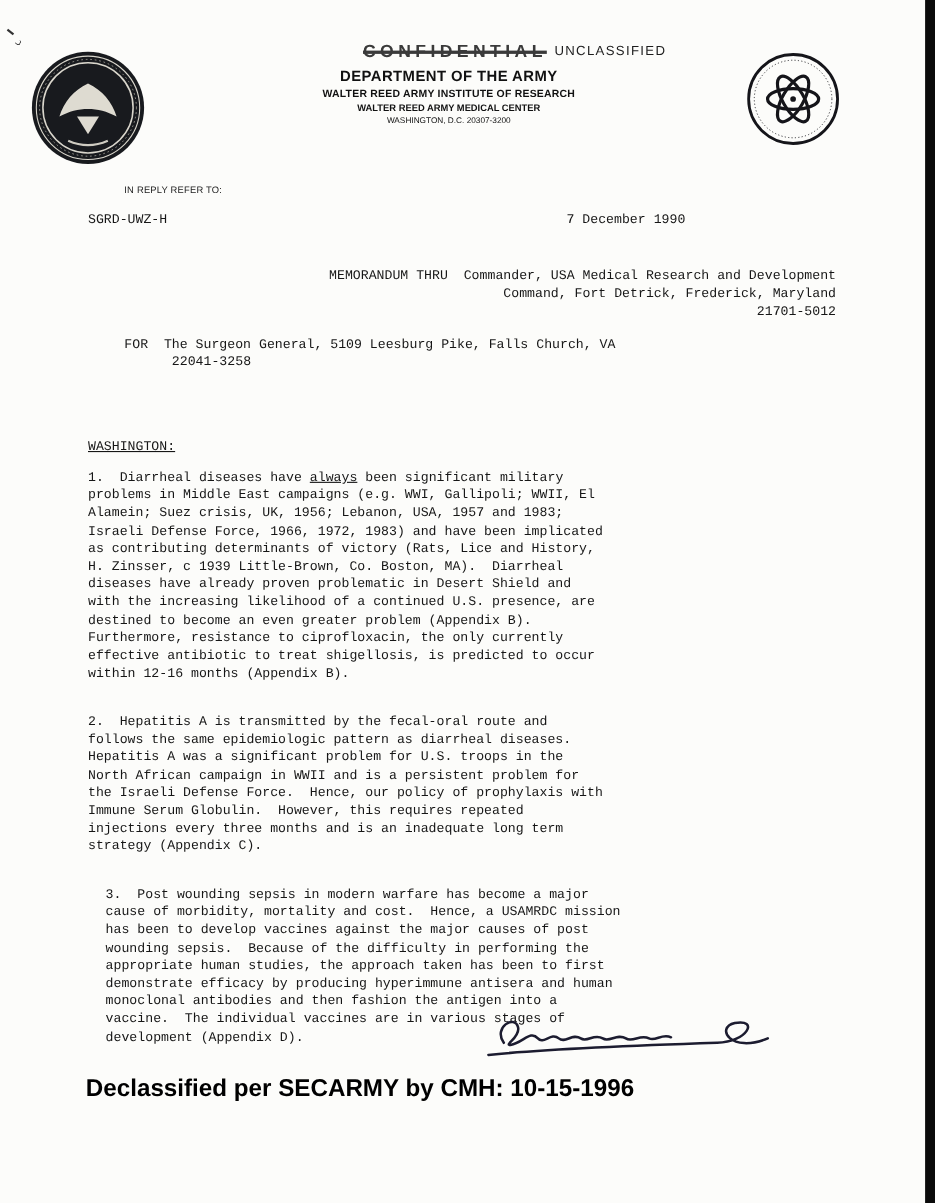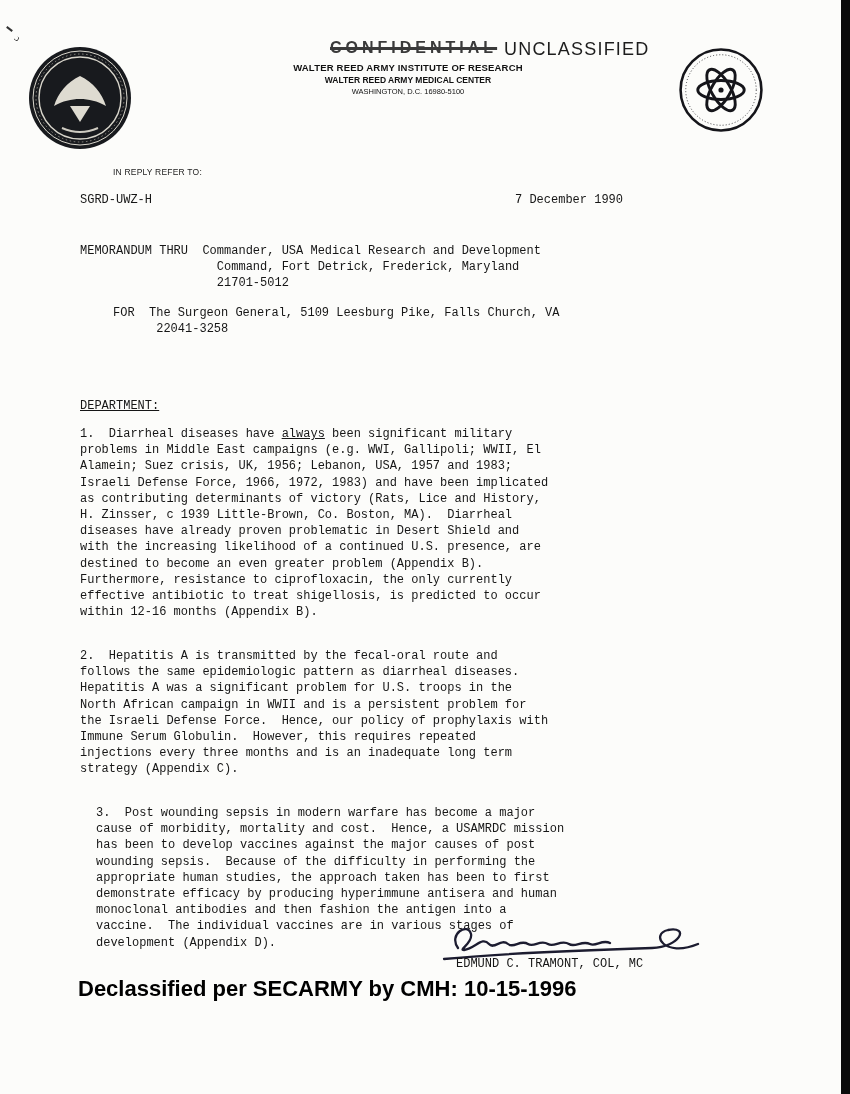--- a/index.html
+++ b/index.html
@@ -22,21 +22,21 @@
   
   .struck{
     font-family:"Liberation Sans",sans-serif;
     font-size:16px;font-weight:700;letter-spacing:4px;color:#3a3a3a;
     text-decoration:line-through;
     -webkit-text-decoration-line:line-through;
     text-decoration-thickness:2.5px;
   }
   .unclass{
     font-family:"Liberation Sans",sans-serif;
-    font-size:18px;font-weight:500;letter-spacing:1.2px;color:#1d1d1d;
+    font-size:12px;font-weight:500;letter-spacing:1.2px;color:#1d1d1d;
   }
   
   .letterhead{width:320px;text-align:center;color:#111;}
   .lh1{font-size:13.5px;font-weight:700;letter-spacing:.4px;margin-bottom:3px;}
   .lh2{font-size:9.5px;font-weight:700;letter-spacing:.2px;margin-bottom:2px;}
   .lh3{font-size:8.5px;font-weight:700;margin-bottom:2px;}
   .lh4{font-size:7.5px;font-weight:400;}
   .reply-note{font-size:8.5px;font-weight:400;color:#222;letter-spacing:.2px;}
   .u{text-decoration:underline;}
   .bg-head{text-decoration:underline;}
@@ -89,39 +89,40 @@
         <ellipse cx="50" cy="50" rx="27" ry="11" transform="rotate(120 50 50)"></ellipse>
       </g>
       <circle cx="50" cy="50" r="3" fill="#15151a"></circle>
     </svg>
   </div>
 
   <div class="abs struck" style="left:330px;top:39px;">CONFIDENTIAL</div>
   <div class="abs unclass" style="left:504px;top:39px;">UNCLASSIFIED</div>
 
   <div class="abs letterhead" style="left:248px;top:62px;">
+    <div class="lh1">DEPARTMENT OF THE ARMY</div>
     <div class="lh2">WALTER REED ARMY INSTITUTE OF RESEARCH</div>
     <div class="lh3">WALTER REED ARMY MEDICAL CENTER</div>
-    <div class="lh4">WASHINGTON, D.C. 16980-5100</div>
+    <div class="lh4">WASHINGTON, D.C. 20307-3200</div>
   </div>
 
   <div class="abs reply-note" style="left:113px;top:167px;">IN REPLY REFER TO:</div>
 
   <div class="abs mono" style="left:80px;top:192px;">SGRD-UWZ-H</div>
   <div class="abs mono" style="left:515px;top:192px;">7 December 1990</div>
 
-  <div class="abs mono" style="left:80px;top:243px;width:680px;">MEMORANDUM THRU  Commander, USA Medical Research and Development
+  <div class="abs mono" style="left:80px;top:243px;width:680px;text-align:right;">MEMORANDUM THRU  Commander, USA Medical Research and Development
                    Command, Fort Detrick, Frederick, Maryland
                    21701-5012</div>
 
   <div class="abs mono" style="left:80px;top:305px;width:680px;margin-left:33px;">FOR  The Surgeon General, 5109 Leesburg Pike, Falls Church, VA
       22041-3258</div>
 
 
-  <div class="abs mono bg-head" style="left:80px;top:398px;">DEPARTMENT:</div>
+  <div class="abs mono bg-head" style="left:80px;top:398px;">WASHINGTON:</div>
 
   <p class="abs mono" style="left:80px;top:426px;width:665px;margin:0;"><span>1.  Diarrheal diseases have </span><span class="u">always</span><span> been significant military
 problems in Middle East campaigns (e.g. WWI, Gallipoli; WWII, El
 Alamein; Suez crisis, UK, 1956; Lebanon, USA, 1957 and 1983;
 Israeli Defense Force, 1966, 1972, 1983) and have been implicated
 as contributing determinants of victory (Rats, Lice and History,
 H. Zinsser, c 1939 Little-Brown, Co. Boston, MA).  Diarrheal
 diseases have already proven problematic in Desert Shield and
 with the increasing likelihood of a continued U.S. presence, are
 destined to become an even greater problem (Appendix B).
@@ -148,17 +149,16 @@
 vaccine.  The individual vaccines are in various stages of
 development (Appendix D).</p>
 
   <div class="abs" style="left:440px;top:918px;width:270px;height:46px;">
     <svg width="270" height="46" viewBox="0 0 270 46">
       <path d="M18 30 C8 16 28 4 31 16 C33 25 18 32 24 32 C36 30 42 18 49 26 C54 32 61 20 68 26 C74 31 80 21 88 26 C94 30 100 21 108 26 C114 30 121 21 129 26 C135 30 142 22 150 26 C156 29 162 21 170 25" stroke="#1c1c30" stroke-width="2.3" fill="none" stroke-linecap="round"></path>
       <path d="M4 41 C64 35 150 32 212 30 C240 29 250 8 228 12 C210 16 224 40 258 26" stroke="#1c1c30" stroke-width="2.3" fill="none" stroke-linecap="round"></path>
     </svg>
   </div>
 
-  <div class="abs mono" style="left:456px;top:956px;">EDMUND C. TRAMONT, COL, MC</div>
 
   <div class="abs declass" style="left:78px;top:976px;">Declassified per SECARMY by CMH: 10-15-1996</div>
 
 </div>
 
 </body></html>

